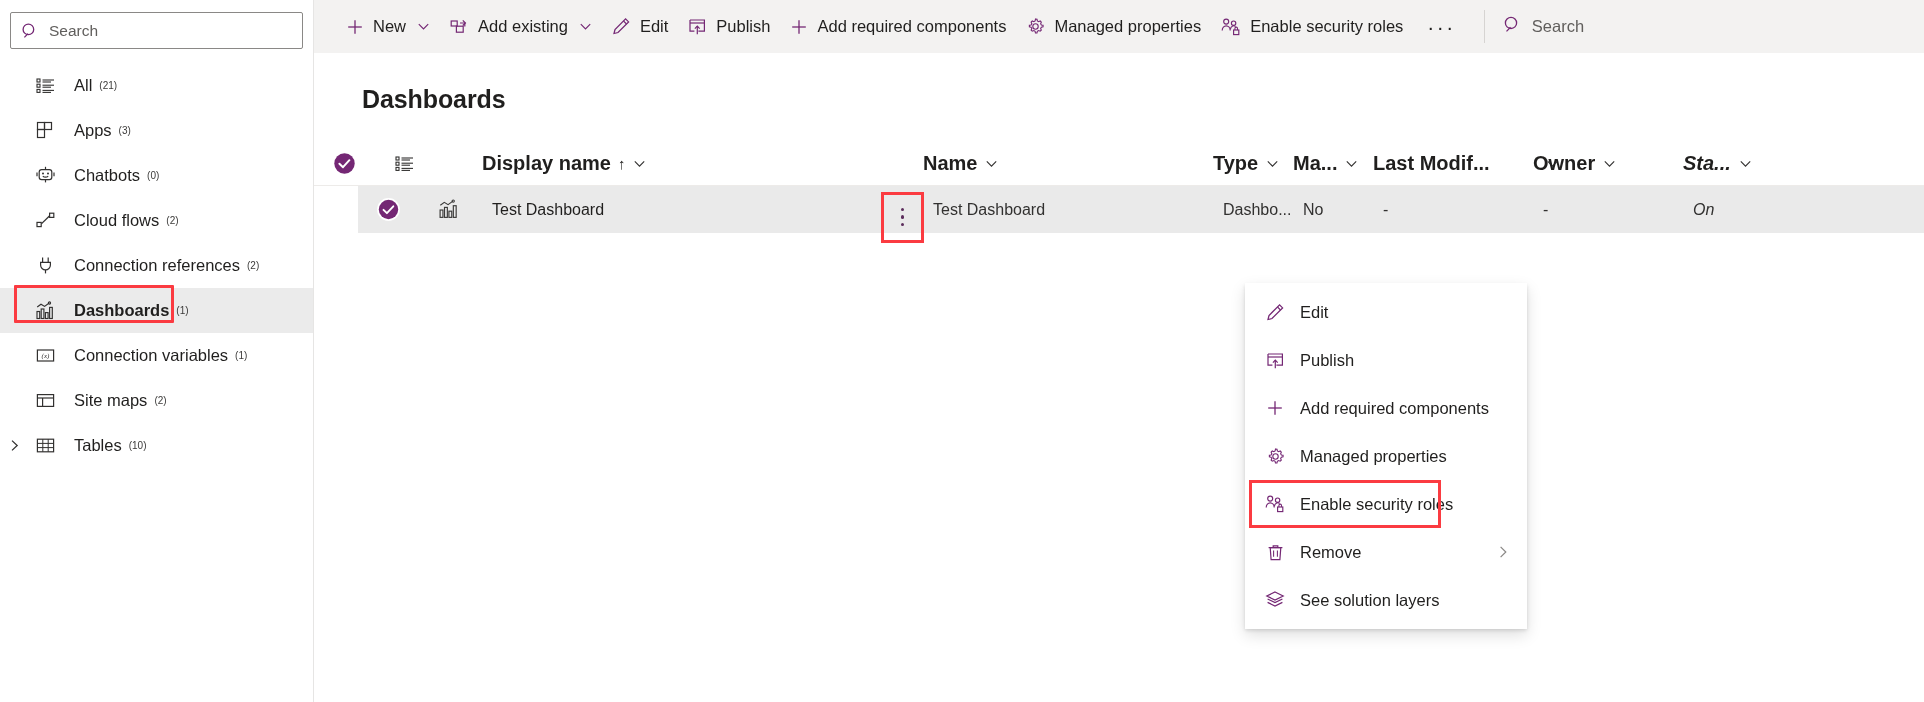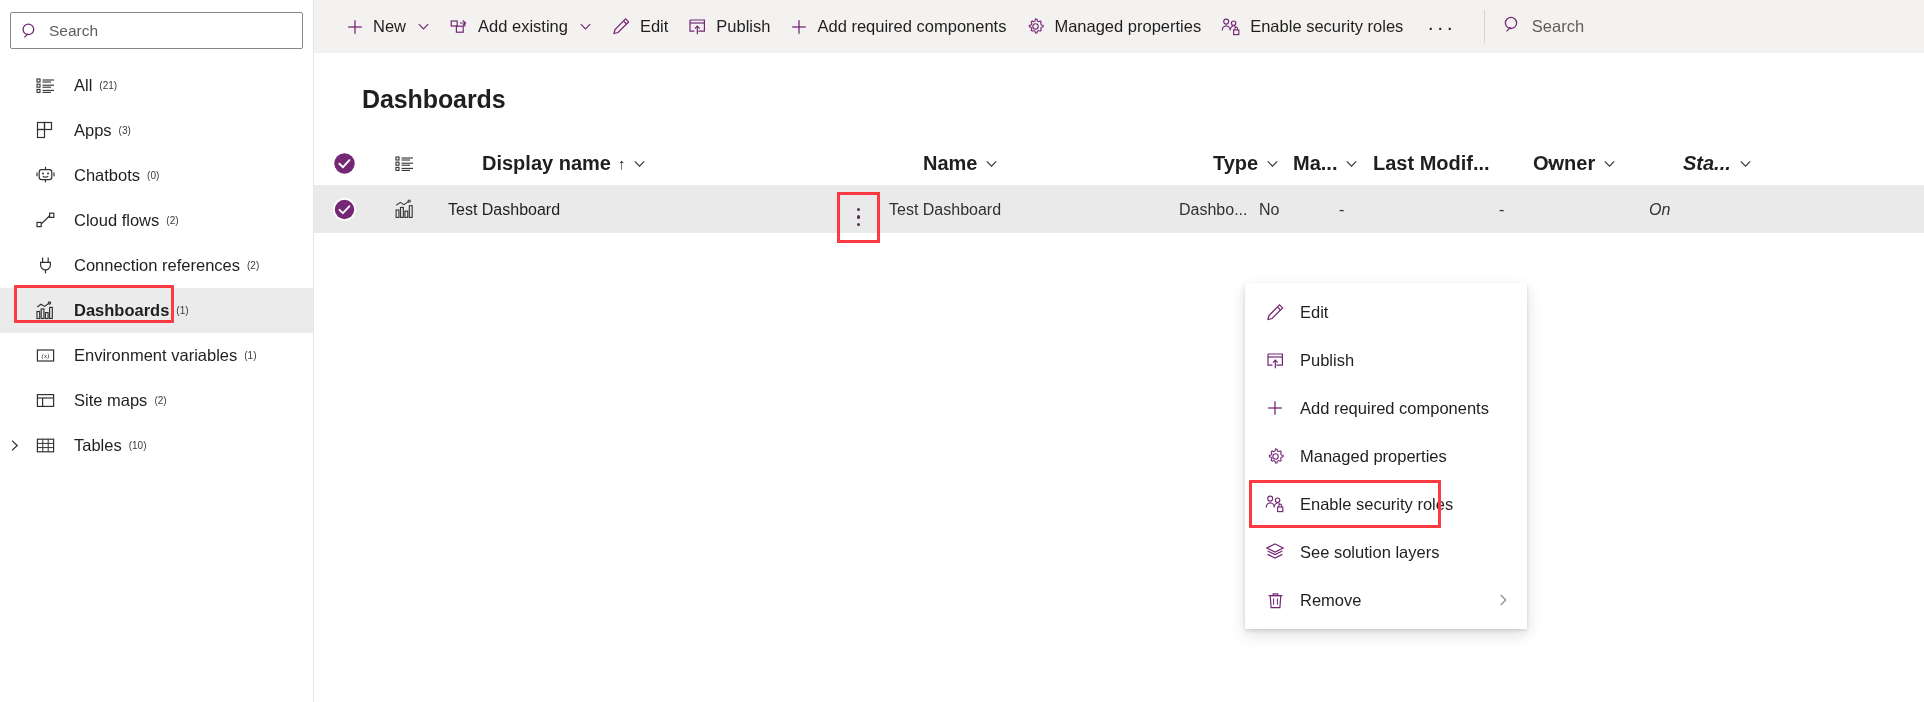--- a/index.html
+++ b/index.html
@@ -118,20 +118,21 @@
     display: flex; align-items: center;
     height: 44px;
     padding-left: 0;
     border-bottom: 1px solid #edebe9;
   }
   .grid-row {
     display: flex; align-items: center;
     height: 47px;
     background: #eaeaea;
     position: relative;
+    margin-left: 44px;
   }
   .c-check   { width: 60px; flex: 0 0 60px; display:flex; align-items:center; justify-content:center; }
   .c-icon    { width: 60px; flex: 0 0 60px; display:flex; align-items:center; justify-content:center; }
   .c-display { width: 455px; flex: 0 0 455px; display:flex; align-items:center; padding-left: 14px; position: relative; }
   .c-name    { width: 290px; flex: 0 0 290px; display:flex; align-items:center; }
   .c-type    { width: 80px;  flex: 0 0 80px;  display:flex; align-items:center; }
   .c-managed { width: 80px;  flex: 0 0 80px;  display:flex; align-items:center; }
   .c-modif   { width: 160px; flex: 0 0 160px; display:flex; align-items:center;gap:48px; }
   .c-owner   { width: 150px; flex: 0 0 150px; display:flex; align-items:center; }
   .c-status  { width: 110px; flex: 0 0 110px; display:flex; align-items:center;font-style:italic; }
@@ -302,21 +303,21 @@
       </div>
 
       <div class="nav-item">
         <span class="twisty"></span>
         <span class="nav-ico">
           <svg width="19" height="19" viewBox="0 0 19 19">
             <rect x="1.4" y="4.0" width="16.2" height="11" fill="none" stroke="#323130" stroke-width="1.2"></rect>
             <text x="9.5" y="12.2" font-size="7" text-anchor="middle" fill="#323130" font-family="serif" font-style="italic">(x)</text>
           </svg>
         </span>
-        <span class="nav-label">Environment variables</span>
+        <span class="nav-label">Connection variables</span>
         <span class="nav-count">(1)</span>
       </div>
 
       <div class="nav-item">
         <span class="twisty"></span>
         <span class="nav-ico">
           <svg width="19" height="19" viewBox="0 0 19 19">
             <rect x="1.4" y="3.6" width="16.2" height="11.8" fill="none" stroke="#323130" stroke-width="1.2"></rect>
             <line x1="1.4" y1="7.0" x2="17.6" y2="7.0" stroke="#323130" stroke-width="1.2"></line>
             <line x1="6.6" y1="7.0" x2="6.6" y2="15.4" stroke="#323130" stroke-width="1.2"></line>
@@ -657,43 +658,43 @@
             <path d="M13.9 13.0 v-1.6 a1.3 1.3 0 0 1 2.6 0 v1.6" fill="none" stroke="#742774" stroke-width="1.05"></path>
           </svg>
         </span>
         <span class="ctx-label">Enable security roles</span>
         <div class="ctx-hl"></div>
       </div>
 
 
       <div class="ctx-item">
         <span class="ctx-ico">
-          <svg width="20" height="20" viewBox="0 0 20 20">
-            <path d="M10 2.0 L18.2 6.0 L10 10.0 L1.8 6.0 Z" fill="none" stroke="#742774" stroke-width="1.2"></path>
-            <path d="M2.6 9.0 L10 12.6 L17.4 9.0" fill="none" stroke="#742774" stroke-width="1.2"></path>
-            <path d="M2.6 12.4 L10 16.0 L17.4 12.4" fill="none" stroke="#742774" stroke-width="1.2"></path>
-          </svg>
-        </span>
-        <span class="ctx-label">See solution layers</span>
-      </div>
-
-      <div class="ctx-item">
-        <span class="ctx-ico">
           <svg width="19" height="19" viewBox="0 0 19 19">
             <path d="M4.2 4.6 h10.6 l-0.9 12.0 h-8.8 Z" fill="none" stroke="#742774" stroke-width="1.2"></path>
             <line x1="2.6" y1="4.6" x2="16.4" y2="4.6" stroke="#742774" stroke-width="1.2"></line>
             <path d="M7.2 4.6 v-1.8 h4.6 v1.8" fill="none" stroke="#742774" stroke-width="1.2"></path>
             <line x1="7.6" y1="7.6" x2="7.6" y2="13.8" stroke="#742774" stroke-width="1.05"></line>
             <line x1="11.4" y1="7.6" x2="11.4" y2="13.8" stroke="#742774" stroke-width="1.05"></line>
           </svg>
         </span>
         <span class="ctx-label">Remove</span>
         <span class="ctx-submenu-caret">
           <svg width="14" height="14" viewBox="0 0 14 14">
             <polyline points="4.6,1.8 9.8,7.0 4.6,12.2" fill="none" stroke="#8a8886" stroke-width="1.2"></polyline>
           </svg>
         </span>
       </div>
 
+      <div class="ctx-item">
+        <span class="ctx-ico">
+          <svg width="20" height="20" viewBox="0 0 20 20">
+            <path d="M10 2.0 L18.2 6.0 L10 10.0 L1.8 6.0 Z" fill="none" stroke="#742774" stroke-width="1.2"></path>
+            <path d="M2.6 9.0 L10 12.6 L17.4 9.0" fill="none" stroke="#742774" stroke-width="1.2"></path>
+            <path d="M2.6 12.4 L10 16.0 L17.4 12.4" fill="none" stroke="#742774" stroke-width="1.2"></path>
+          </svg>
+        </span>
+        <span class="ctx-label">See solution layers</span>
+      </div>
+
     </div>
 
   </div>
 </div>
 
 </body></html>

